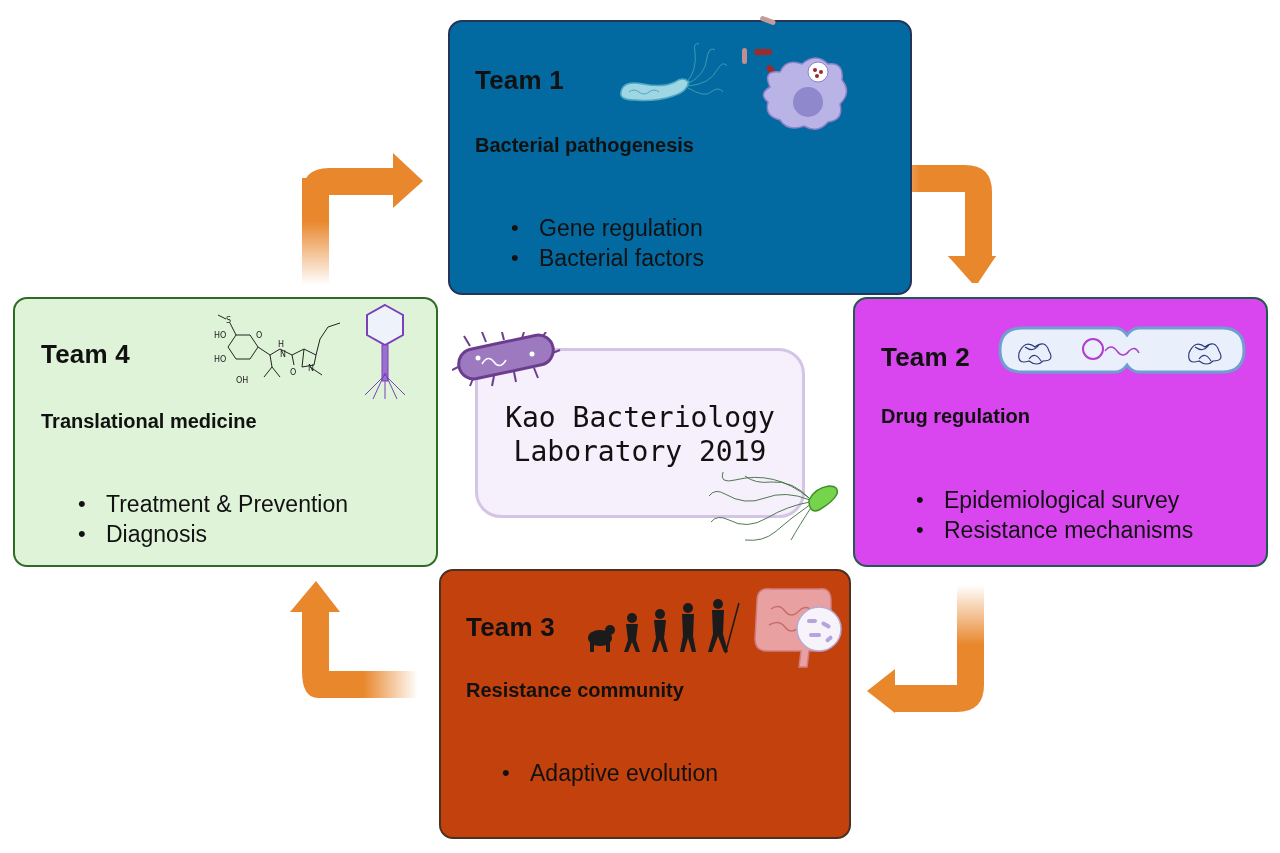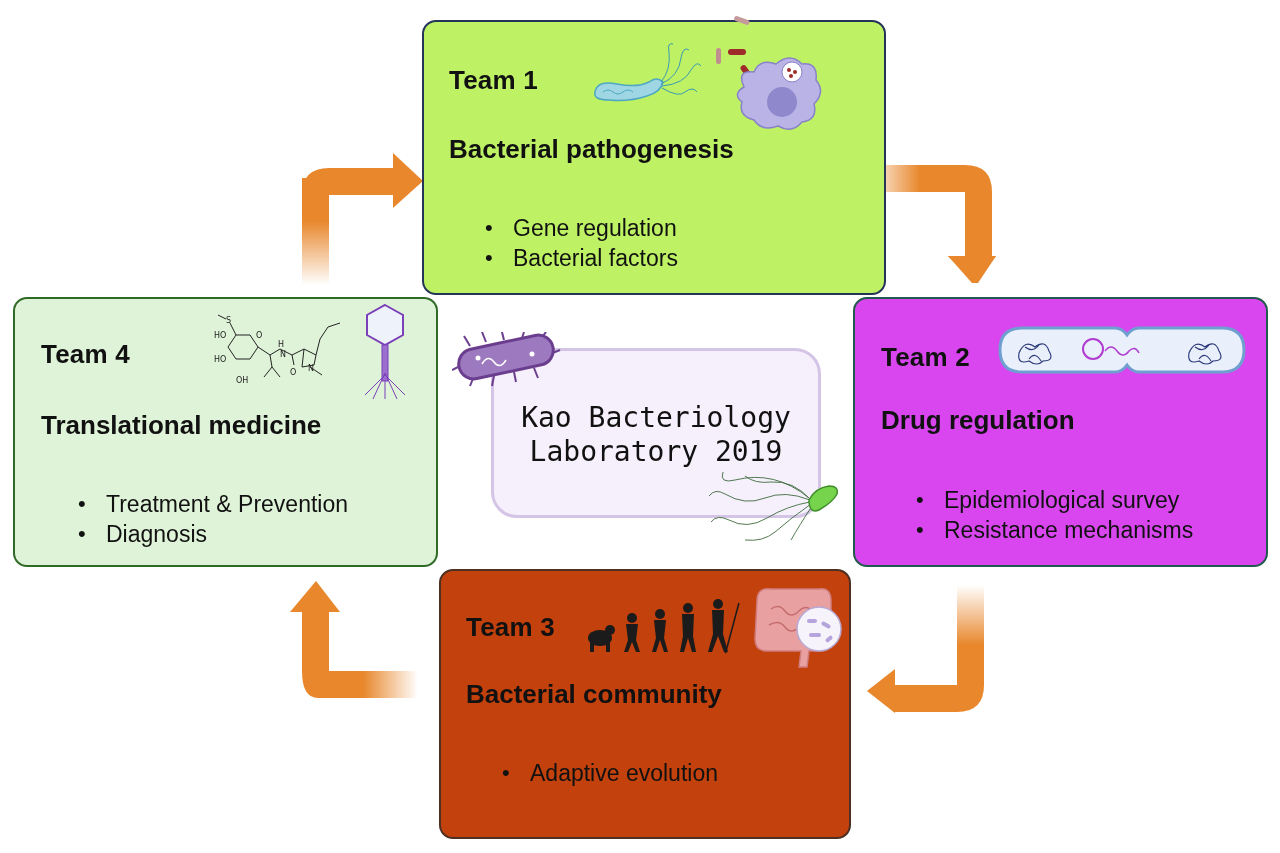--- a/index.html
+++ b/index.html
@@ -1,27 +1,27 @@
 <!DOCTYPE html>
 <html><head>
 <meta charset="utf-8">
 <style>
   html, body { margin:0; padding:0; background:#ffffff; }
   body { width:1280px; height:853px; position:relative; overflow:hidden; font-family:"Liberation Sans", sans-serif; color:#111; }
   .box { position:absolute; border:2px solid; border-radius:14px; box-sizing:border-box; }
   .team-label { position:absolute; font-weight:bold; font-size:26px; letter-spacing:0.2px; }
-  .topic { position:absolute; font-weight:bold; font-size:26px; }
+  .topic { position:absolute; font-weight:bold; font-size:20px; }
   .bullets { position:absolute; font-size:23px; line-height:30px; margin:11px; padding:0; list-style:none; }
   .bullets li { position:relative; padding-left:30px; }
   .bullets li::before { content:"•"; position:absolute; left:2px; top:0; font-size:22px; }
-  #box1 { left:422px; top:20px; width:464px; height:275px; background:#bef264; border-color:#253459; }
+  #box1 { left:448px; top:20px; width:464px; height:275px; background:#0369a1; border-color:#253459; }
   #box2 { left:853px; top:297px; width:415px; height:270px; background:#d946ef; border-color:#205a4c; }
   #box3 { left:439px; top:569px; width:412px; height:270px; background:#c2410c; border-color:#4d3022; }
   #box4 { left:13px; top:297px; width:425px; height:270px; background:#dff3d8; border-color:#2f6b26; }
-  #center { left:475px; top:348px; width:330px; height:170px; background:#f6f0fc; border:3px solid #d4c4e6; border-radius:26px;margin-left:16px; }
+  #center { left:475px; top:348px; width:330px; height:170px; background:#f6f0fc; border:3px solid #d4c4e6; border-radius:26px; }
   .center-title { position:absolute; left:0; width:100%; text-align:center; font-family:"DejaVu Sans Mono", monospace; font-size:28px; line-height:34px; color:#111; }
   .arrow { position:absolute; }
   .icon { position:absolute; }
 </style>
 </head>
 <body>
 
 <svg width="0" height="0" style="position:absolute">
   <defs>
     <linearGradient id="gUp" x1="0" y1="1" x2="0" y2="0">
@@ -110,21 +110,21 @@
     <path d="M25 3 L118 3 Q125 3 130 10 Q135 3 142 3 L225 3 Q247 3 247 25 Q247 47 225 47 L142 47 Q135 47 130 40 Q125 47 118 47 L25 47 Q3 47 3 25 Q3 3 25 3 Z" fill="#e9f0fb" stroke="#6f9fd0" stroke-width="3"></path>
     <path d="M22 28 q6 -14 16 -6 q10 -8 14 4 q6 10 -6 10 q-6 6 -14 0 q-12 4 -10 -8 Z M28 22 q8 6 14 -2 M32 34 q6 -8 12 2" fill="none" stroke="#2d3b7a" stroke-width="1.2"></path>
     <circle cx="96" cy="24" r="10" fill="none" stroke="#b03cd0" stroke-width="2"></circle>
     <path d="M108 26 q6 -8 12 0 q6 8 12 0 q6 -6 10 2" fill="none" stroke="#b03cd0" stroke-width="1.5"></path>
     <path d="M192 28 q6 -14 16 -6 q10 -8 14 4 q6 10 -6 10 q-6 6 -14 0 q-12 4 -10 -8 Z M198 22 q8 6 14 -2 M202 34 q6 -8 12 2" fill="none" stroke="#2d3b7a" stroke-width="1.2"></path>
   </svg>
 </div>
 
 <div class="box" id="box3">
   <div class="team-label" style="left:25px;top:41px">Team 3</div>
-  <div class="topic" style="left:25px;top:108px">Bacterial community</div>
+  <div class="topic" style="left:25px;top:108px">Resistance community</div>
   <ul class="bullets" style="left:48px;top:176px">
     <li>Adaptive evolution</li>
   </ul>
   <svg class="icon" style="left:145px;top:25px" width="160" height="60" viewBox="0 0 160 60">
     <g fill="#1b1b1b">
       <ellipse cx="14" cy="42" rx="12" ry="8"></ellipse>
         <circle cx="24" cy="34" r="5"></circle>
         <rect x="4" y="44" width="4" height="12"></rect>
         <rect x="20" y="44" width="4" height="12"></rect>
       <circle cx="46" cy="22" r="5"></circle>

